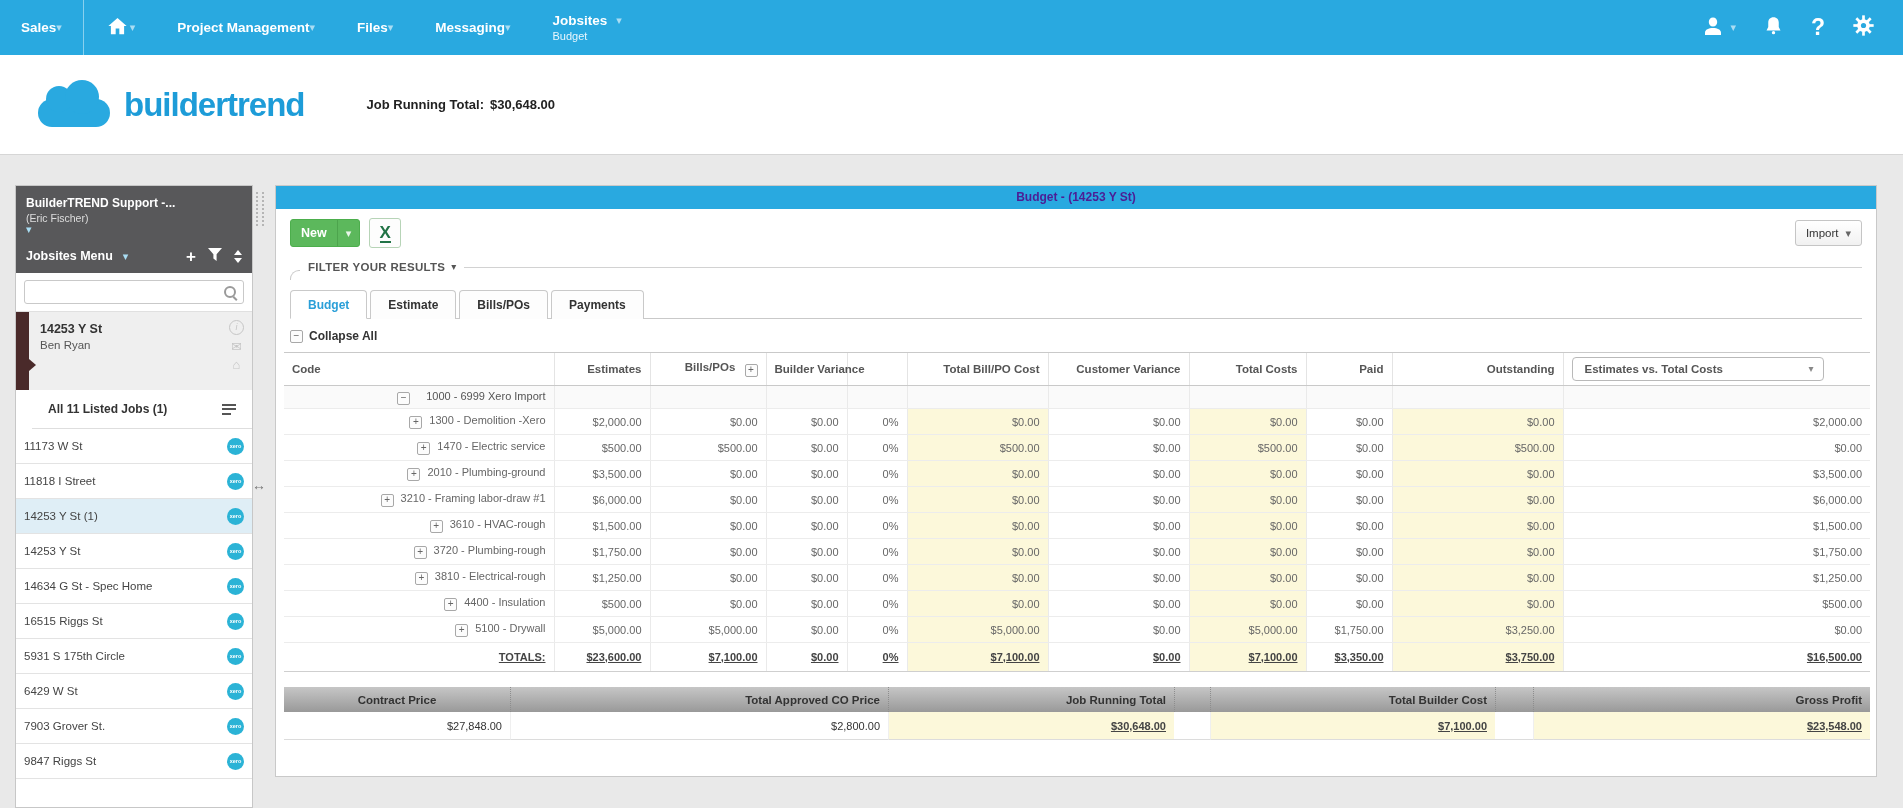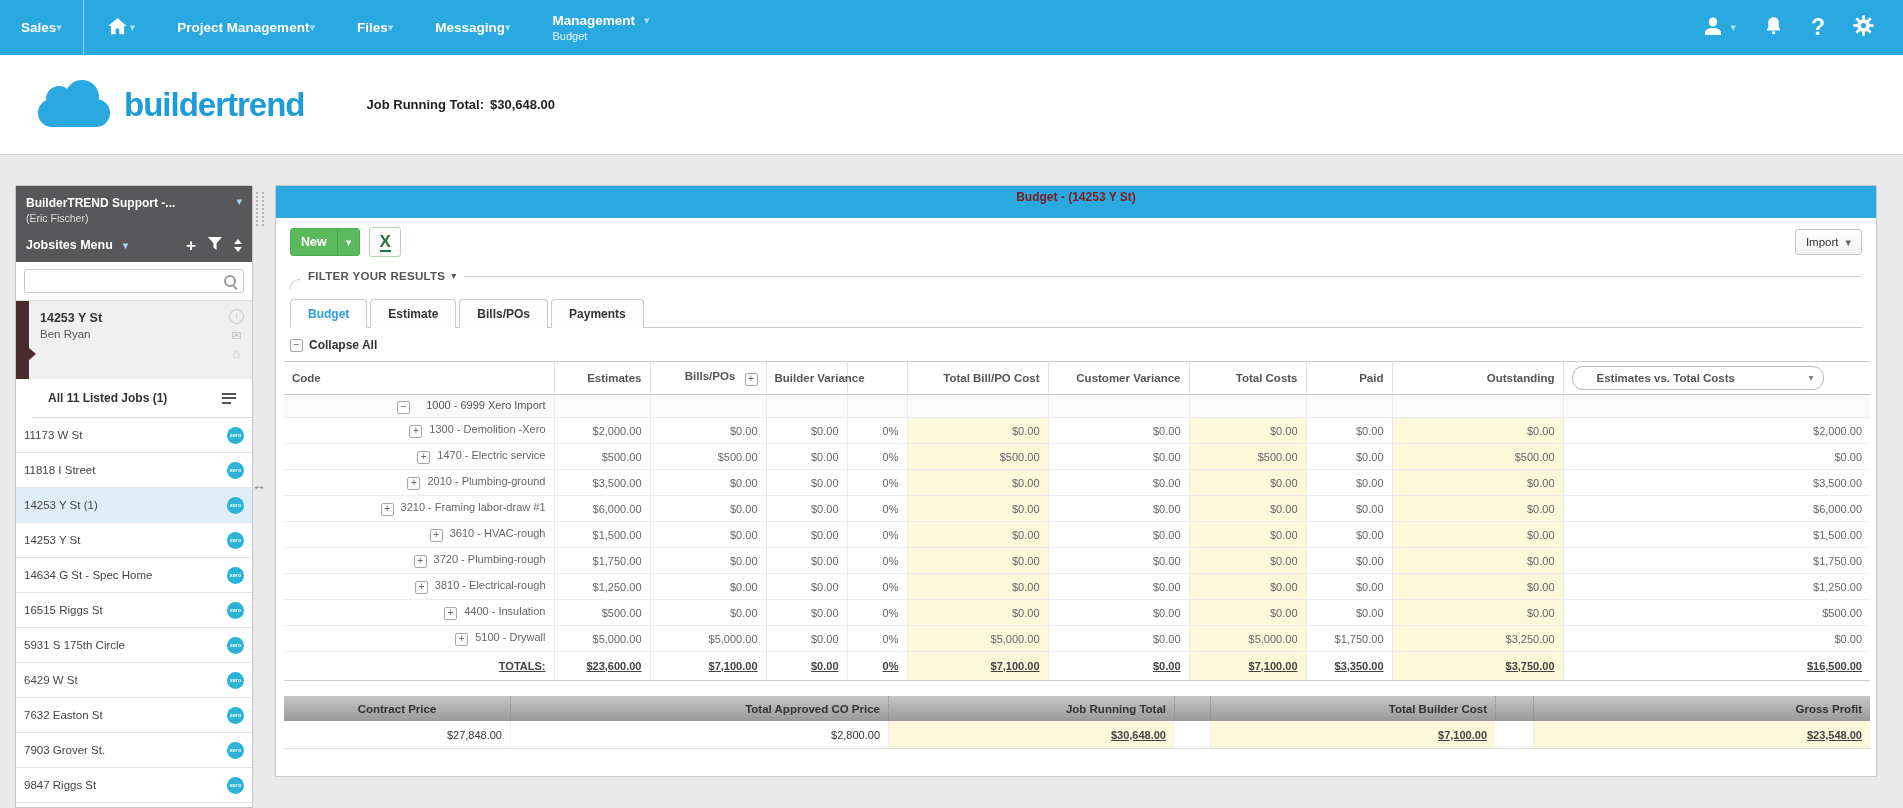--- a/index.html
+++ b/index.html
@@ -30,21 +30,21 @@
   .cloud::before{content:"";position:absolute;left:8px;top:-13px;width:26px;height:26px;background:inherit;border-radius:50%;}
   .cloud::after{content:"";position:absolute;right:11px;top:-19px;width:34px;height:34px;background:inherit;border-radius:50%;}
   .brand{font-size:33px;font-weight:bold;color:#1d9cd8;letter-spacing:-1px;margin-left:14px;}
   .running{margin-left:62px;font-size:13px;color:#222;display:flex;gap:6px;align-items:baseline;}
   .running .lbl{font-weight:bold;}
   .running .val{font-weight:600;}
   
   .sidebar{position:absolute;left:15px;top:185px;width:238px;bottom:0;background:#fff;
     border:1px solid #c7c7c7;box-sizing:border-box;}
   .side-head{background:#58585a;color:#fff;padding:10px 10px 8px;}
-  .acct-row{display:flex;justify-content:space-between;align-items:flex-start;}
+  .acct-row{display:flex;justify-content:space-between;align-items:flex-start;flex-direction:column;}
   .acct-name{font-weight:bold;font-size:12px;}
   .acct-user{font-size:10.5px;color:#dedede;margin-top:2px;}
   .menu-row{display:flex;align-items:center;margin-top:12px;gap:10px;}
   .menu-label{font-weight:bold;font-size:12.5px;}
   .menu-icons{margin-left:auto;display:flex;align-items:center;gap:12px;}
   .plus-ic{font-size:17px;font-weight:bold;line-height:1;cursor:pointer;}
   .sort-ic{display:flex;flex-direction:column;gap:3px;cursor:pointer;}
   .sort-ic i{display:block;width:0;height:0;border-left:4px solid transparent;border-right:4px solid transparent;}
   .sort-ic i.up{border-bottom:5px solid #fff;}
   .sort-ic i.dn{border-top:5px solid #fff;}
@@ -67,21 +67,21 @@
   .job-row.selected{background:#dfeef6;}
   .job-name{font-size:11.5px;color:#444;}
   .xero-badge{width:17px;height:17px;border-radius:50%;background:var(--xero-teal,#2bb3d6);color:#fff;
     font-size:5.5px;font-weight:bold;display:flex;align-items:center;justify-content:center;flex:0 0 auto;}
   
   .drag-dots{position:absolute;left:256px;top:192px;width:4px;height:34px;border-left:2px dotted #b5b5b5;border-right:2px dotted #b5b5b5;}
   .resize-h{position:absolute;left:252px;top:477px;color:#777;font-size:14px;cursor:ew-resize;}
   
   .panel{position:absolute;left:275px;top:185px;width:1602px;height:592px;background:#fff;
     border:1px solid #c9c9c9;box-sizing:border-box;overflow:hidden;}
-  .panel-title{height:32px;background:var(--brand-blue,#29a9e0);color:#7f1d1d;font-weight:bold;
+  .panel-title{height:23px;background:var(--brand-blue,#29a9e0);color:#4c1d95;font-weight:bold;
     font-size:12px;line-height:23px;text-align:center;}
   .toolbar{display:flex;align-items:center;padding:9px 14px 4px;}
   .btn-new{display:flex;background:var(--accent-green,#5cb85c);border:1px solid #4cae4c;border-radius:3px;color:#fff;height:26px;cursor:pointer;}
   .btn-new .nlabel{padding:0 10px;line-height:26px;font-weight:bold;font-size:12.5px;}
   .btn-new .ncaret{border-left:1px solid #4da44d;padding:0 8px;line-height:26px;color:#e8f6e8;font-size:11px;}
   .btn-excel{margin-left:9px;width:30px;height:28px;border:1px solid #b7d4b7;border-radius:3px;background:#fdfdfd;
     display:flex;align-items:center;justify-content:center;cursor:pointer;}
   .excel-x{color:#217346;font-weight:900;font-size:17px;line-height:1;border-bottom:2px solid #217346;}
   .btn-import{margin-left:auto;height:24px;border:1px solid #c5c5c5;border-radius:3px;
     background:linear-gradient(#ffffff,#f1f1f1);display:flex;align-items:center;gap:7px;
@@ -112,22 +112,22 @@
   tr.group-row td{background:#fafafa;color:#555;height:22px;}
   tr.group-row .gtext{margin-left:6px;}
   td.code .box-icon{margin:0 7px 0 22px;vertical-align:-1px;}
   tr.group-row td.code .box-icon{margin-left:0;}
   td.compare{padding-right:36px;}
   tbody.totals td{font-weight:bold;color:#444;border-top:1px solid #d8d8d8;border-bottom:1px solid #cfcfcf;height:28px;}
   .tlink{text-decoration:underline;font-weight:bold;color:#444;cursor:pointer;}
   .totals-label{text-align:right !important;}
   .bills-plus{margin-left:6px;vertical-align:-2px;}
   th.compare-th{padding:0 8px 0 4px;}
-  .dropdown{width:252px;height:24px;border:1px solid #b9b9b9;border-radius:11px;background:#fff;
-    display:flex;align-items:center;justify-content:space-between;padding:0 9px 0 24px;box-sizing:border-box;cursor:pointer;}
+  .dropdown{width:252px;height:24px;border:1px solid #b9b9b9;border-radius:4px;background:#fff;
+    display:flex;align-items:center;justify-content:space-between;padding:0 9px 0 12px;box-sizing:border-box;cursor:pointer;}
   .dropdown .dd-label{font-weight:bold;font-size:11.5px;color:#555;}
   .dropdown .caret{color:#888;font-size:10px;}
   
   table.summary{margin:15px 8px 0;border-collapse:separate;border-spacing:0;table-layout:fixed;width:1586px;font-size:11px;}
   table.summary th{background:linear-gradient(#c6c6c6,#999999);color:#333;font-weight:bold;font-size:11.5px;
     text-align:right;height:25px;padding:0 8px;border-left:1px dotted #8d8d8d;white-space:nowrap;overflow:hidden;}
   table.summary th:first-child{border-left:none;text-align:center;}
   table.summary td{height:27px;text-align:right;padding:0 8px;background:#fff;border-bottom:1px solid #dcdcdc;
     border-left:1px solid #efefef;color:#333;white-space:nowrap;}
   table.summary td:first-child{border-left:none;}
@@ -158,21 +158,21 @@
   <div class="nav-item">
     <span>Files</span>
     <span class="caret">▾</span>
   </div>
   <div class="nav-item">
     <span>Messaging</span>
     <span class="caret">▾</span>
   </div>
   <div class="nav-financial">
     <div class="fin-top">
-      <span>Management</span>
+      <span>Jobsites</span>
       <span class="caret">▾</span>
     </div>
     <div class="fin-sub">Budget</div>
   </div>
   <div class="nav-right">
     <span class="nav-ic">
       <span>
         <svg width="24" height="24" viewBox="0 0 24 24">
             <path fill="#fff" d="M12 3.5c2.5 0 4.2 1.9 4.2 4.4S14.5 12.6 12 12.6 7.8 10.4 7.8 7.9 9.5 3.5 12 3.5zM4 21v-2.2c0-3.1 3.6-4.7 8-4.7s8 1.6 8 4.7V21z"></path>
           </svg>
@@ -294,24 +294,20 @@
       <div class="job-row">
         <span class="job-name">16515 Riggs St</span>
         <span class="xero-badge">xero</span>
       </div>
       <div class="job-row">
         <span class="job-name">5931 S 175th Circle</span>
         <span class="xero-badge">xero</span>
       </div>
       <div class="job-row">
         <span class="job-name">6429 W St</span>
-        <span class="xero-badge">xero</span>
-      </div>
-      <div class="job-row">
-        <span class="job-name">7632 Easton St</span>
         <span class="xero-badge">xero</span>
       </div>
       <div class="job-row">
         <span class="job-name">7903 Grover St.</span>
         <span class="xero-badge">xero</span>
       </div>
       <div class="job-row">
         <span class="job-name">9847 Riggs St</span>
         <span class="xero-badge">xero</span>
       </div>

